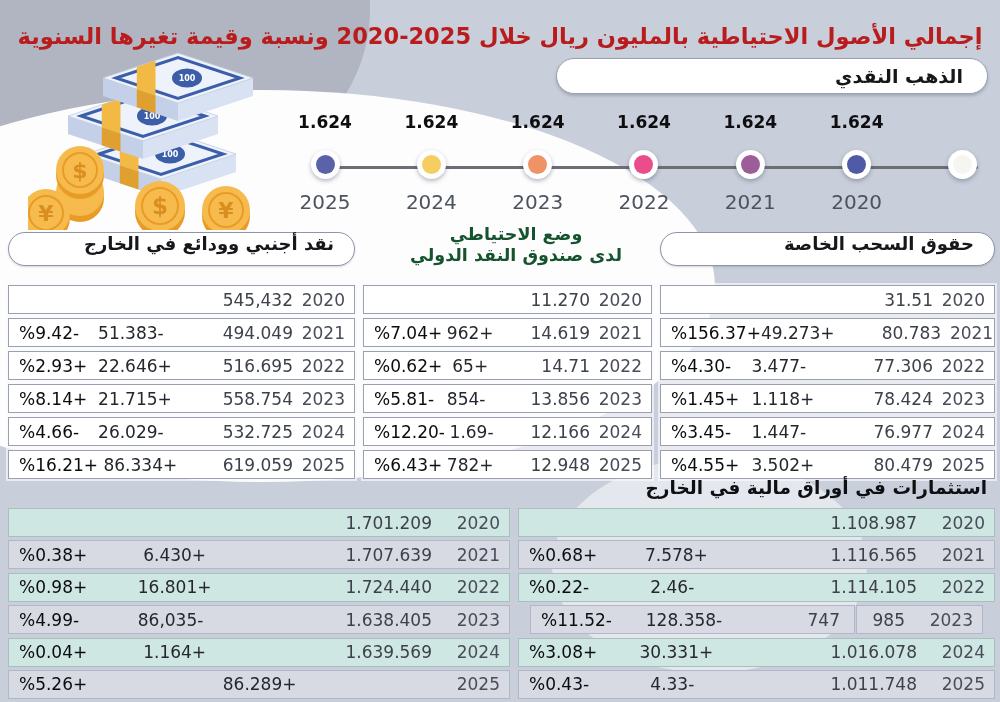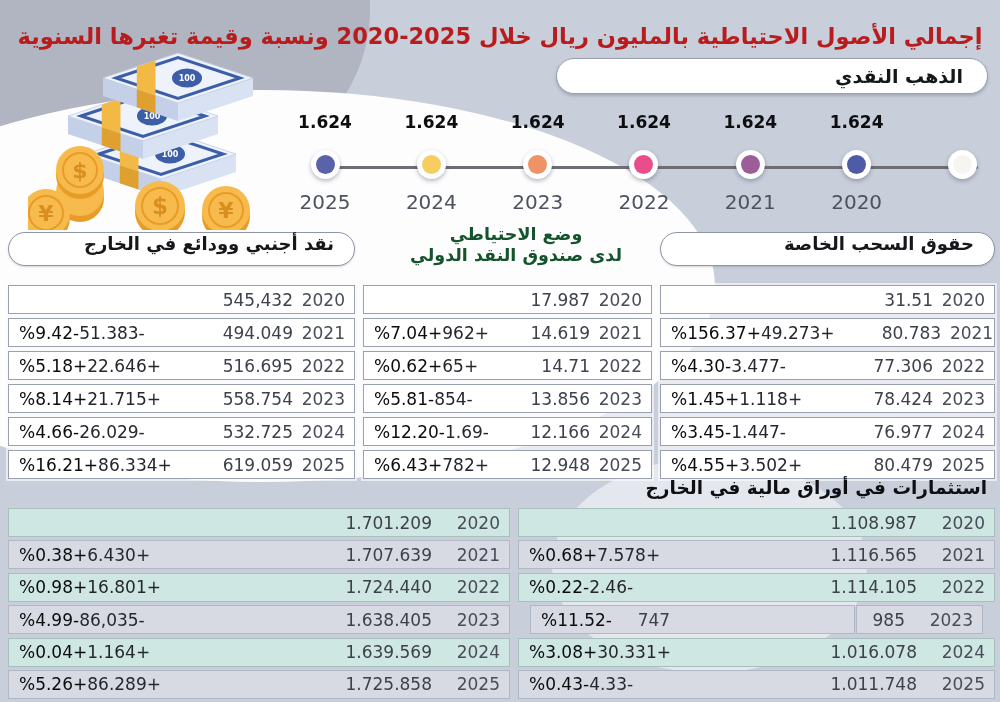--- a/index.html
+++ b/index.html
@@ -50,32 +50,32 @@
   .t-right{left:660px;width:335px}
   .bot{top:508px;gap:3.4px}
   .b-left{left:8px;width:502px}
   .b-right{left:518px;width:477px}
   .trow{height:29px;display:flex;align-items:center;font-size:17px;box-sizing:border-box;direction:ltr}
   .mid .trow{background:#fff;border:1px solid #99a1b0;box-shadow:0 0 0 2px rgba(250,251,253,.65)}
   .bot .trow.teal{background:#cfe7e2;border:1px solid rgba(135,160,155,.55)}
   .bot .trow.gray{background:#d7dae3;border:1px solid rgba(140,150,168,.5)}
   .c{white-space:nowrap}
   .c.pct{flex:0 0 auto;padding-left:10px;text-align:left;font-weight:400;color:#0b0c0e}
-  .c.chg{flex:1 1 auto;text-align:left;color:#25272d}
+  .c.chg{flex:1 1 auto;text-align:center;color:#25272d}
   .c.val{flex:0 0 32%;text-align:right;color:#3d414b}
   .c.yr{flex:0 0 52px;text-align:right;color:#484d59;padding-right:9px}
   .bot .c.val{flex-basis:34%}
   .bot .c.yr{flex-basis:68px}
   
   .trow.split{background:transparent !important;border:none !important;box-shadow:none;padding:12px;gap:1px}
   .trow.split .box{height:29px;display:flex;align-items:center;box-sizing:border-box}
   .trow.split .box.gray{background:#d7dae3;border:1px solid rgba(140,150,168,.5)}
   .box.b1{flex:1 1 auto}
   .box.b2{flex:0 0 127px}
-  .box .c.vl{flex:0 0 26%;text-align:center;color:#3d414b;padding-right:14px}
+  .box .c.vl{flex:0 0 26%;text-align:right;color:#3d414b;padding-right:14px}
   .box .c.vr{flex:1 1 auto;text-align:right;color:#3d414b}
   .money{position:absolute;left:28px;top:46px;width:266px;height:184px}
 </style>
 </head>
 <body>
 
 <div class="stage">
 
   <div class="blob blob-gray"></div>
   <div class="blob blob-white"></div>
@@ -204,21 +204,21 @@
         <span class="c val">545,432</span>
         <span class="c yr">2020</span>
       </div>
       <div class="trow">
         <span class="c pct">%9.42-</span>
         <span class="c chg">51.383-</span>
         <span class="c val">494.049</span>
         <span class="c yr">2021</span>
       </div>
       <div class="trow">
-        <span class="c pct">%5.18+</span>
+        <span class="c pct">%2.93+</span>
         <span class="c chg">22.646+</span>
         <span class="c val">516.695</span>
         <span class="c yr">2022</span>
       </div>
       <div class="trow">
         <span class="c pct">%8.14+</span>
         <span class="c chg">21.715+</span>
         <span class="c val">558.754</span>
         <span class="c yr">2023</span>
       </div>
@@ -232,21 +232,21 @@
         <span class="c pct">%16.21+</span>
         <span class="c chg">86.334+</span>
         <span class="c val">619.059</span>
         <span class="c yr">2025</span>
       </div>
     </div>
   <div class="table mid t-mid">
       <div class="trow">
         <span class="c pct"></span>
         <span class="c chg"></span>
-        <span class="c val">17.987</span>
+        <span class="c val">11.270</span>
         <span class="c yr">2020</span>
       </div>
       <div class="trow">
         <span class="c pct">%7.04+</span>
         <span class="c chg">962+</span>
         <span class="c val">14.619</span>
         <span class="c yr">2021</span>
       </div>
       <div class="trow">
         <span class="c pct">%0.62+</span>
@@ -341,21 +341,20 @@
       </div>
       <div class="trow teal">
         <span class="c pct">%0.04+</span>
         <span class="c chg">1.164+</span>
         <span class="c val">1.639.569</span>
         <span class="c yr">2024</span>
       </div>
       <div class="trow gray">
         <span class="c pct">%5.26+</span>
         <span class="c chg">86.289+</span>
-        <span class="c val">1.725.858</span>
         <span class="c yr">2025</span>
       </div>
     </div>
   <div class="table bot b-right">
       <div class="trow teal">
         <span class="c pct"></span>
         <span class="c chg"></span>
         <span class="c val">1.108.987</span>
         <span class="c yr">2020</span>
       </div>
@@ -367,20 +366,21 @@
       </div>
       <div class="trow teal">
         <span class="c pct">%0.22-</span>
         <span class="c chg">2.46-</span>
         <span class="c val">1.114.105</span>
         <span class="c yr">2022</span>
       </div>
       <div class="trow gray split">
         <div class="box b1 gray">
           <span class="c pct">%11.52-</span>
+          <span class="c chg">128.358-</span>
           <span class="c vl">747</span>
         </div>
         <div class="box b2 gray">
           <span class="c vr">985</span>
           <span class="c yr">2023</span>
         </div>
       </div>
       <div class="trow teal">
         <span class="c pct">%3.08+</span>
         <span class="c chg">30.331+</span>

